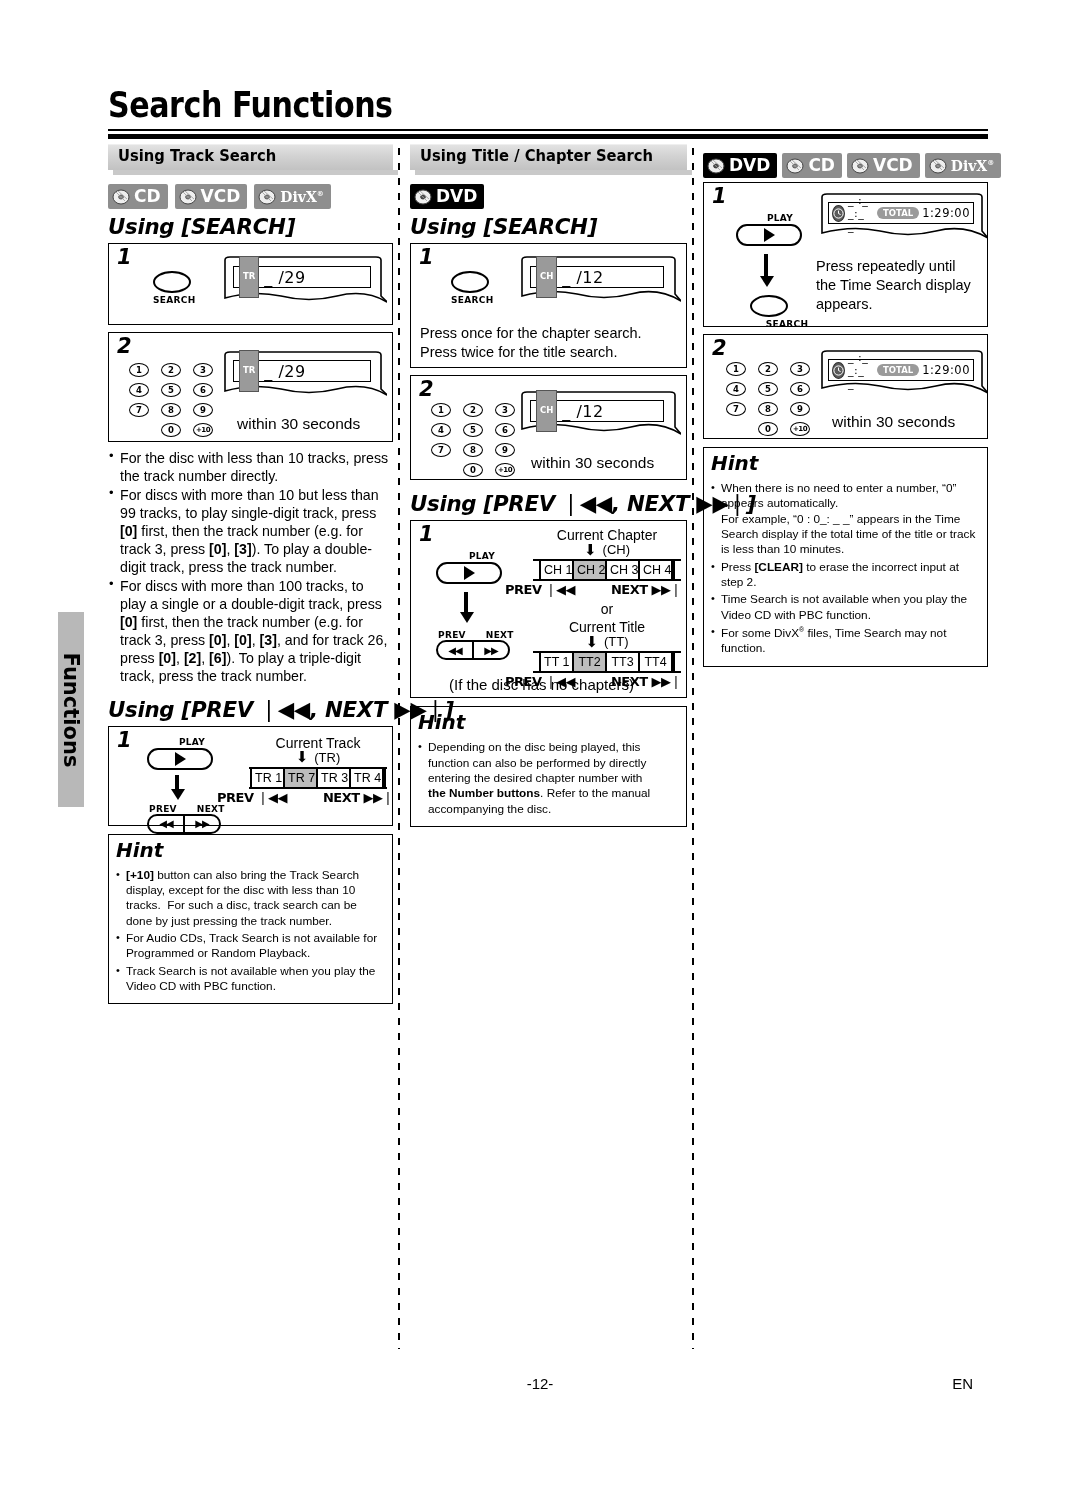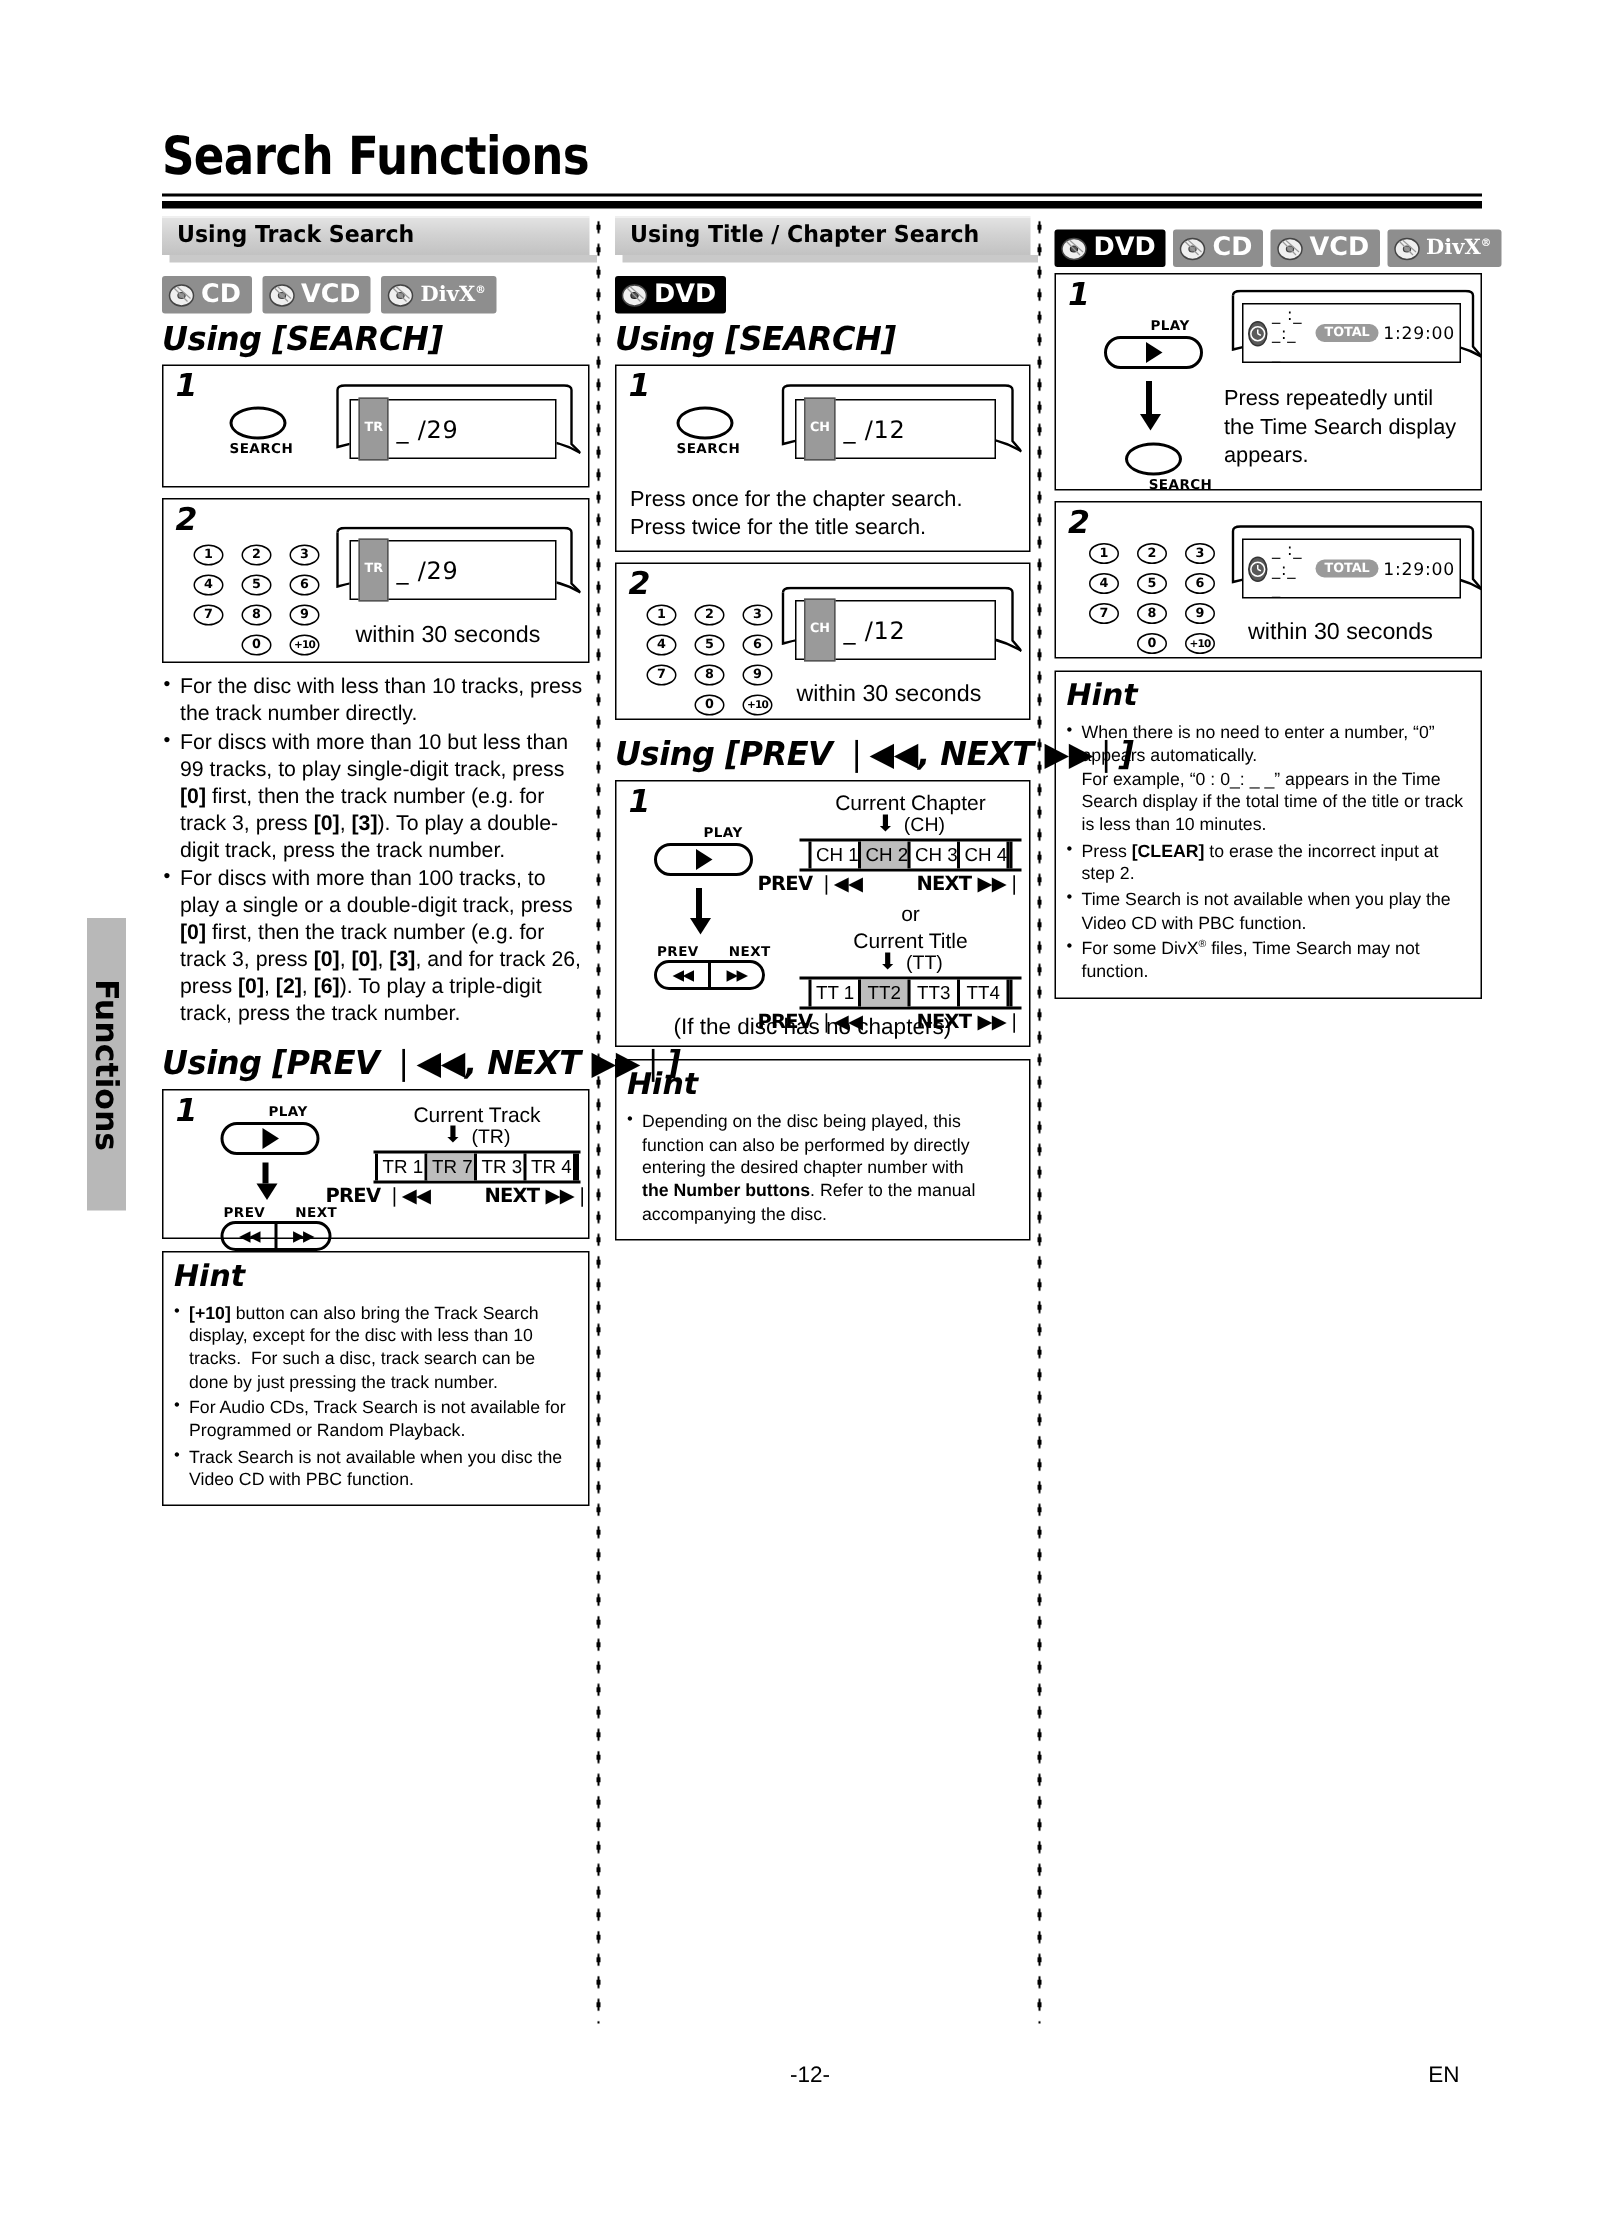--- a/index.html
+++ b/index.html
@@ -138,21 +138,21 @@
     flex:1; display:flex; align-items:center; justify-content:center; height:100%;
     font-size:10px; letter-spacing:-1px;
   }
   .btn-prevnext .half:first-child { border-right:2.5px solid #000; }
   .down-arrow {
     width:0;height:0;border-left:7px solid transparent;border-right:7px solid transparent;
     border-top:11px solid #000; margin:0 auto;
   }
   .down-stem { width:4px; background:#000; margin:0 auto; }
   .vfd {
-    border:1.6px solid #000; height:40px; background:#fff;
+    border:1.6px solid #000; height:22px; background:#fff;
     display:flex; align-items:center; padding:0 5px; gap:5px;
   }
   .vfd .tag {
     background:#9a9a9a; color:#fff; font-size:8.5px; font-weight:bold;
     padding:15px 3px; font-family:"DejaVu Sans", sans-serif; line-height:1.1;
     border:1px solid #555;
   }
   .vfd .val {
     font-family:"DejaVu Sans", sans-serif; font-size:16px; letter-spacing:0.5px;
   }
@@ -389,21 +389,21 @@
         <span class="pn-lbl">NEXT ▶▶❘</span>
       </div>
     </div>
   </div>
 
   <div class="hintbox">
     <div class="hint-title">Hint</div>
     <ul class="bul">
       <li><b class="k">[+10]</b> button can also bring the Track Search display, except for the disc with less than 10 tracks.&nbsp; For such a disc, track search can be done by just pressing the track number.</li>
       <li>For Audio CDs, Track Search is not available for Programmed or Random Playback.</li>
-      <li>Track Search is not available when you disc the Video CD with PBC function.</li>
+      <li>Track Search is not available when you play the Video CD with PBC function.</li>
     </ul>
   </div>
 </div>
 
 <div class="col" id="col-mid">
 
   <div class="sec-head">
     <div class="bar"></div>
     <div class="shadow"></div>
     <div class="lbl">Using Title / Chapter Search</div>

